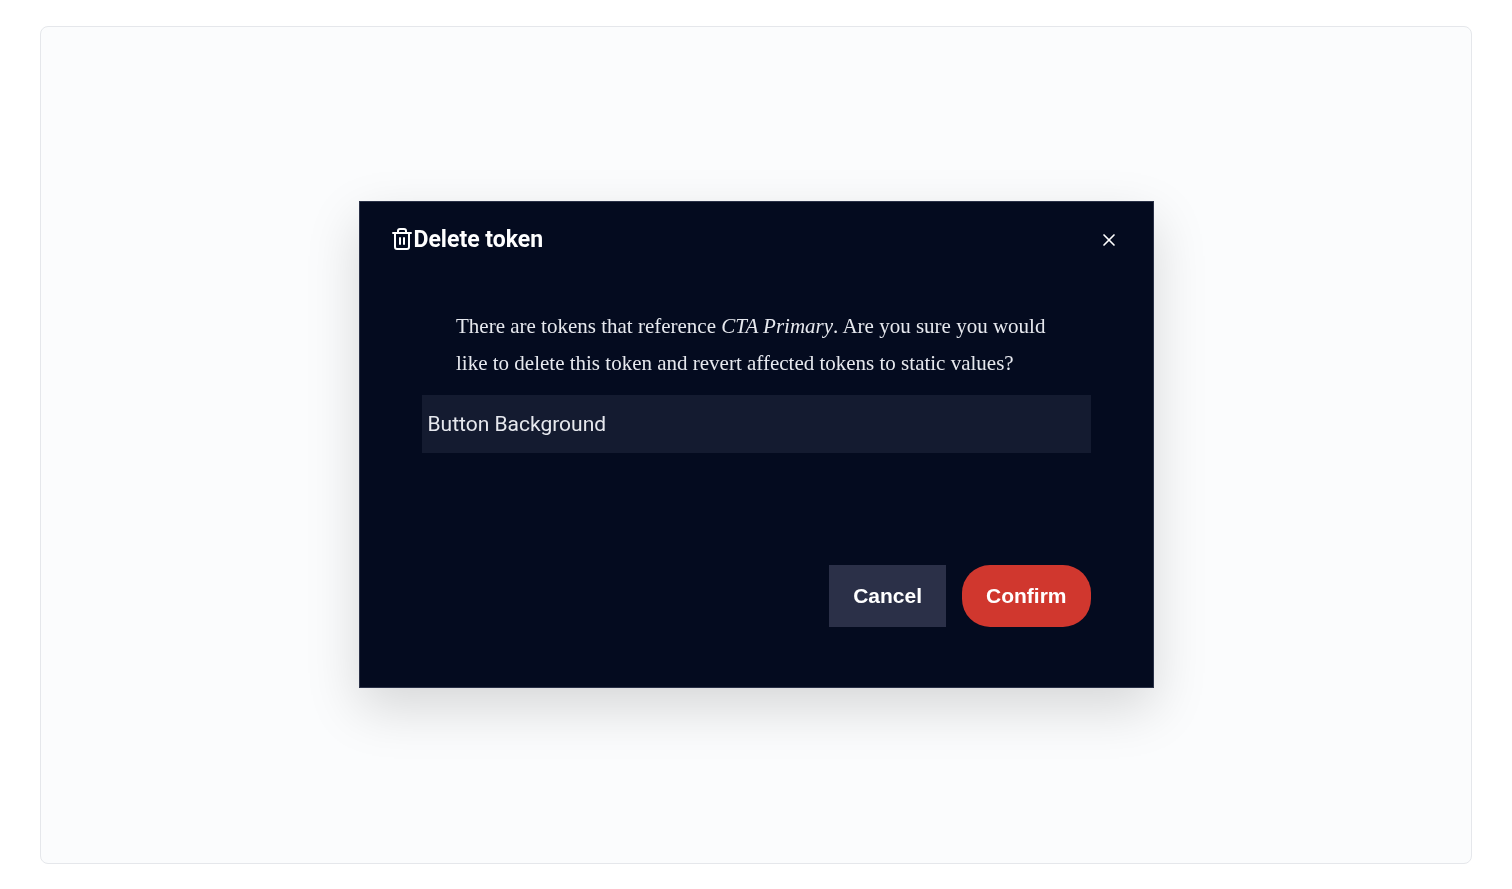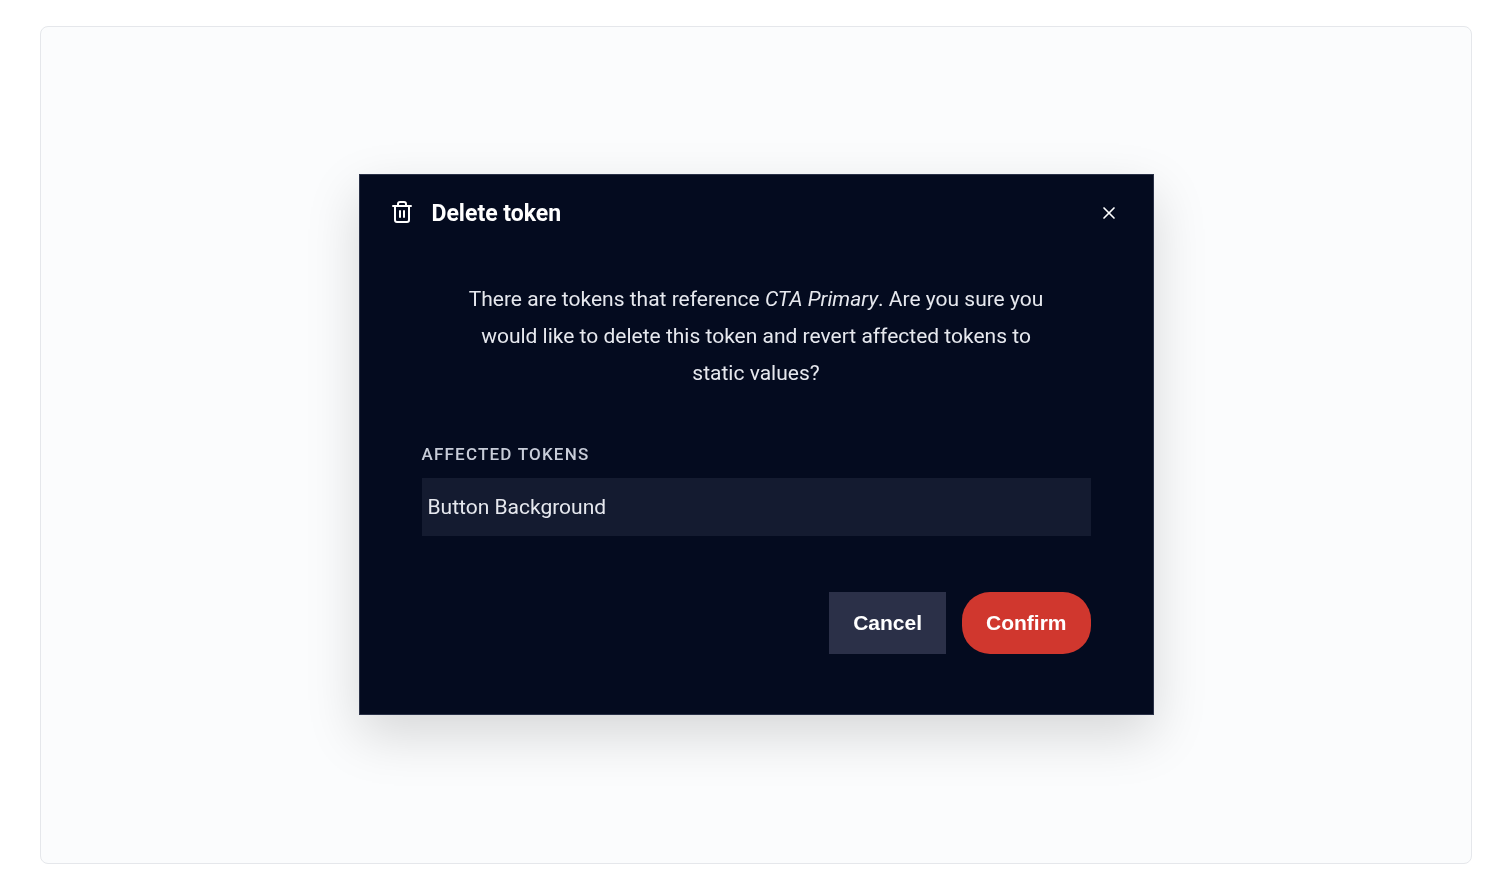--- a/index.html
+++ b/index.html
@@ -41,21 +41,20 @@
     .modal-header {
       display: flex;
       align-items: center;
       justify-content: space-between;
       padding: 24px 30px 10px 30px;
     }
     
     .modal-title-wrap {
       display: flex;
       align-items: center;
-      gap: 18px;
     }
     
     .trash-icon {
       width: 24px;
       height: 26px;
       color: #ffffff;
       flex-shrink: 0;
     }
     
     .modal-title {
@@ -81,23 +80,24 @@
     }
     
     .modal-body {
       padding: 44px 62px 0 62px;
     }
     
     .description {
       color: #e6e8ee;
       font-size: 21px;
       line-height: 1.75;
-      text-align: center;
+      text-align: left;
       margin: 0 auto;
       max-width: 600px;
+      font-family: Liberation Serif, serif;
     }
     
     .description em {
       font-style: italic;
     }
     
     .section-label {
       color: #c8cdd9;
       font-size: 17px;
       letter-spacing: 1.2px;
@@ -114,21 +114,21 @@
       background: #141b30;
       color: #e6e8ee;
       font-size: 21px;
       padding: 17px 6px;
     }
     
     .modal-footer {
       display: flex;
       justify-content: flex-end;
       gap: 16px;
-      padding: 56px 62px 60px 62px;
+      padding: 112px 62px 60px 62px;
     }
     
     .btn {
       border: none;
       font-size: 21px;
       font-weight: 600;
       padding: 19px 24px;
       cursor: pointer;
       color: #ffffff;
     }
@@ -168,21 +168,20 @@
           </svg>
         </span>
       </button>
     </div>
 
     <div class="modal-body">
       <p class="description">
         <span>There are tokens that reference </span><em>CTA Primary</em><span>. Are you sure you would like to delete this token and revert affected tokens to static values?</span>
       </p>
 
-      <div class="section-label">Affected Tokens</div>
 
       <div class="token-list">
         <div class="token-item">Button Background</div>
       </div>
     </div>
 
     <div class="modal-footer">
       <button class="btn btn-secondary">Cancel</button>
       <button class="btn btn-primary">Confirm</button>
     </div>

